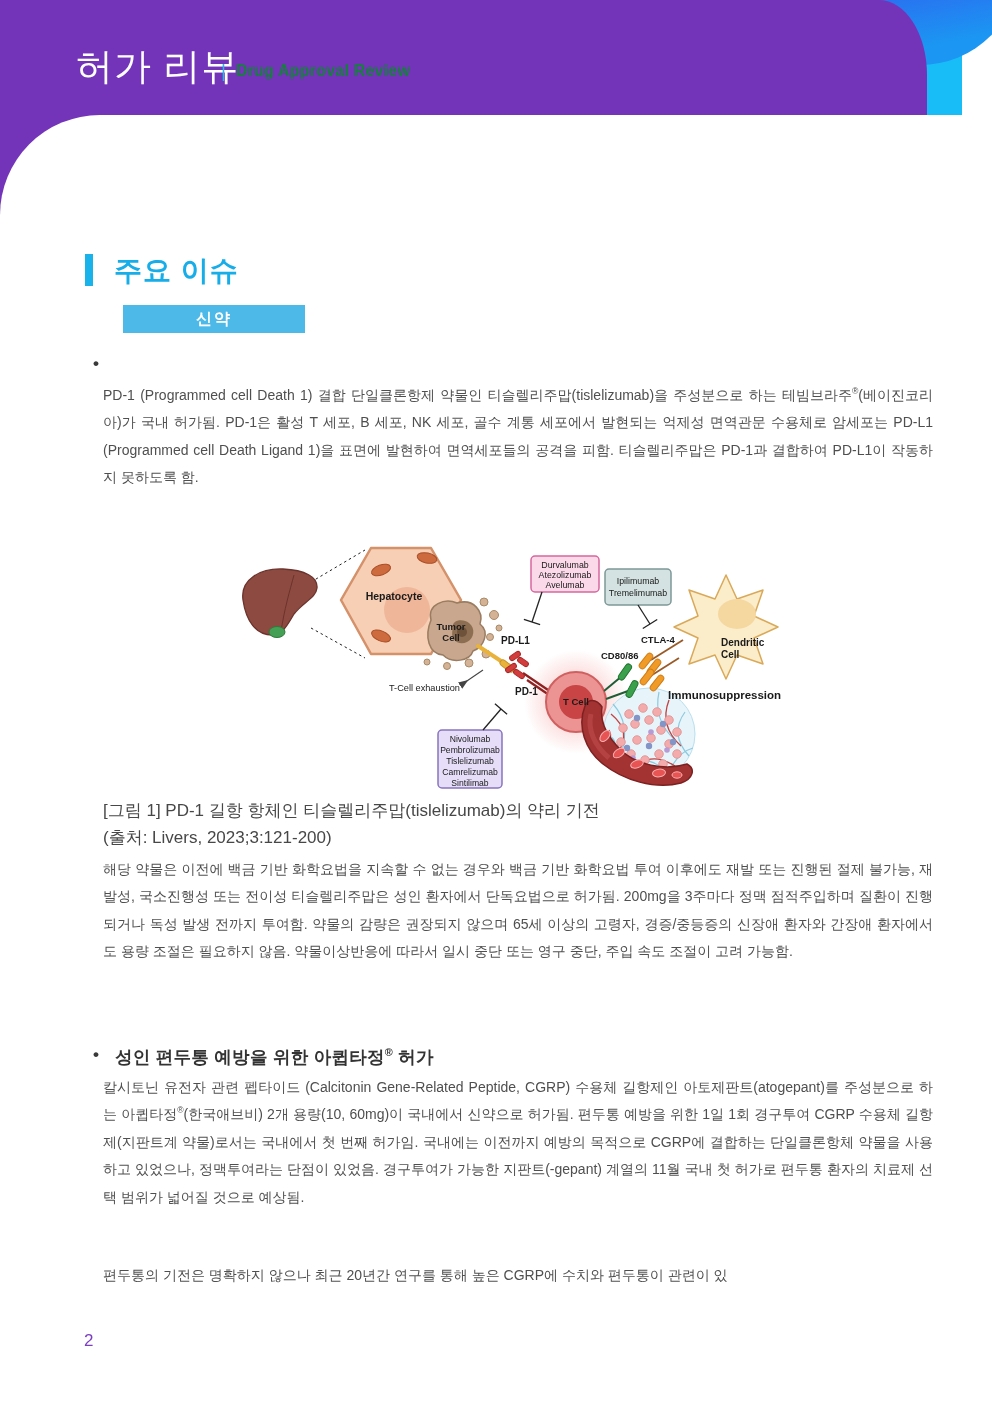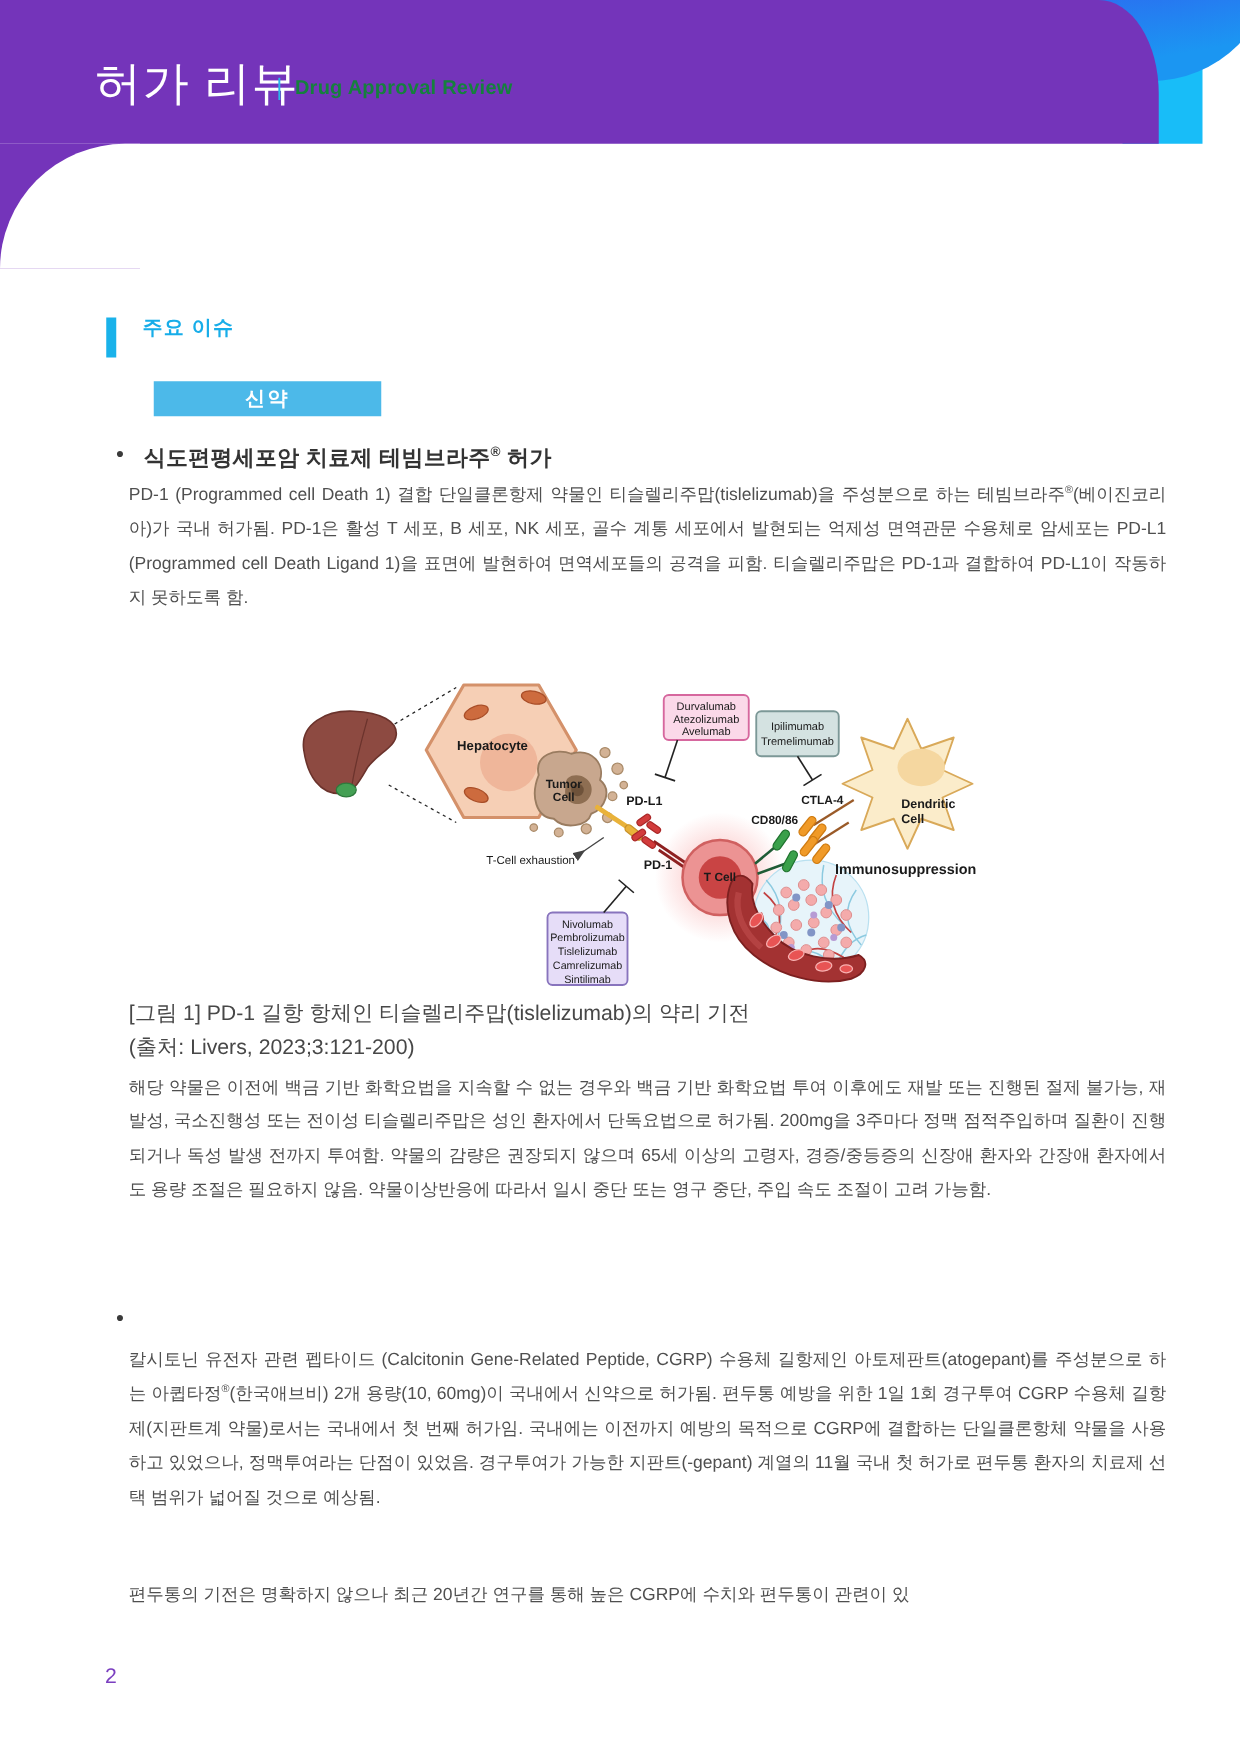--- a/index.html
+++ b/index.html
@@ -14,21 +14,21 @@
   .banner-corner{position:absolute;left:0;top:115px;width:112px;height:100px;background:#7434ba;}
   .banner-corner::after{content:'';position:absolute;inset:0;background:#fff;
           border-top-left-radius:100px;}
   .banner-title{position:absolute;left:76px;top:42px;color:#ffffff;font-size:37px;
           letter-spacing:1px;font-weight:400;}
   .banner-sub{position:absolute;left:221px;top:60px;display:flex;align-items:center;gap:10px;}
   .banner-sub .divider{color:#2ab5ea;font-size:19px;font-weight:300;}
   .banner-sub .sub{color:#15803d;font-size:16px;font-weight:bold;letter-spacing:0.2px;}
   
   .accent-bar{position:absolute;left:85px;top:254px;width:8px;height:32px;background:#1ab2ea;}
-  .section-title{position:absolute;left:114px;top:252px;font-size:16px;font-weight:bold;
+  .section-title{position:absolute;left:114px;top:252px;font-size:28px;font-weight:bold;
           color:#17ade9;letter-spacing:1px;}
   .badge{position:absolute;left:123px;top:305px;width:182px;height:28px;background:#4cb9e9;
          color:#fff;font-size:16px;font-weight:bold;display:flex;align-items:center;
          justify-content:center;letter-spacing:2px;}
   
   .bullet-line{position:absolute;left:93px;width:842px;display:flex;}
   .bullet-line .bullet{width:22px;font-size:17px;color:#3a3a3a;font-weight:bold;}
   .bullet-line .heading{font-size:17.5px;font-weight:bold;color:#333;letter-spacing:0.3px;}
   .para{position:absolute;left:103px;width:830px;font-size:14px;line-height:27.4px;
         text-align:justify;color:#4f4f4f;}
@@ -56,21 +56,20 @@
     <span class="divider">|</span>
     <span class="sub">Drug Approval Review</span>
   </div>
 
   <div class="accent-bar"></div>
   <div class="section-title">주요 이슈</div>
   <div class="badge">신약</div>
 
   <div class="bullet-line" style="top:354px;">
     <span class="bullet">•</span>
-    <span class="heading">식도편평세포암 치료제 테빔브라주<sup>®</sup> 허가</span>
   </div>
   <p class="para" style="top:382px;margin:0;">PD-1 (Programmed cell Death 1) 결합 단일클론항제 약물인 티슬렐리주맙(tislelizumab)을 주성분으로 하는 테빔브라주<sup>®</sup>(베이진코리아)가 국내 허가됨. PD-1은 활성 T 세포, B 세포, NK 세포, 골수 계통 세포에서 발현되는 억제성 면역관문 수용체로 암세포는 PD-L1 (Programmed cell Death Ligand 1)을 표면에 발현하여 면역세포들의 공격을 피함. 티슬렐리주맙은 PD-1과 결합하여 PD-L1이 작동하지 못하도록 함.</p>
 
   <svg class="figure-svg" width="558" height="258" viewBox="0 0 558 258">
     <defs>
       <radialGradient id="tglow">
         <stop offset="0%" stop-color="rgba(247,150,150,0.65)"></stop>
         <stop offset="55%" stop-color="rgba(247,150,150,0.3)"></stop>
         <stop offset="100%" stop-color="rgba(247,150,150,0)"></stop>
       </radialGradient>
@@ -308,18 +307,19 @@
     <text x="239" y="244" text-anchor="middle" font-size="8.6">Sintilimab</text>
   </svg>
 
   <div class="caption" style="top:799px;">[그림 1] PD-1 길항 항체인 티슬렐리주맙(tislelizumab)의 약리 기전</div>
   <div class="caption" style="top:826px;">(출처: Livers, 2023;3:121-200)</div>
 
   <p class="para" style="top:856px;margin:0;">해당 약물은 이전에 백금 기반 화학요법을 지속할 수 없는 경우와 백금 기반 화학요법 투여 이후에도 재발 또는 진행된 절제 불가능, 재발성, 국소진행성 또는 전이성 티슬렐리주맙은 성인 환자에서 단독요법으로 허가됨. 200mg을 3주마다 정맥 점적주입하며 질환이 진행되거나 독성 발생 전까지 투여함. 약물의 감량은 권장되지 않으며 65세 이상의 고령자, 경증/중등증의 신장애 환자와 간장애 환자에서도 용량 조절은 필요하지 않음. 약물이상반응에 따라서 일시 중단 또는 영구 중단, 주입 속도 조절이 고려 가능함.</p>
 
   <div class="bullet-line" style="top:1045px;">
     <span class="bullet">•</span>
+    <span class="heading">성인 편두통 예방을 위한 아큅타정<sup>®</sup> 허가</span>
   </div>
   <p class="para" style="top:1074px;margin:0;">칼시토닌 유전자 관련 펩타이드 (Calcitonin Gene-Related Peptide, CGRP) 수용체 길항제인 아토제판트(atogepant)를 주성분으로 하는 아큅타정<sup>®</sup>(한국애브비) 2개 용량(10, 60mg)이 국내에서 신약으로 허가됨. 편두통 예방을 위한 1일 1회 경구투여 CGRP 수용체 길항제(지판트계 약물)로서는 국내에서 첫 번째 허가임. 국내에는 이전까지 예방의 목적으로 CGRP에 결합하는 단일클론항체 약물을 사용하고 있었으나, 정맥투여라는 단점이 있었음. 경구투여가 가능한 지판트(-gepant) 계열의 11월 국내 첫 허가로 편두통 환자의 치료제 선택 범위가 넓어질 것으로 예상됨.</p>
   <p class="para" style="top:1262px;margin:0;">편두통의 기전은 명확하지 않으나 최근 20년간 연구를 통해 높은 CGRP에 수치와 편두통이 관련이 있</p>
 
   <div class="pagenum">2</div>
 </div>
 
 </body></html>

